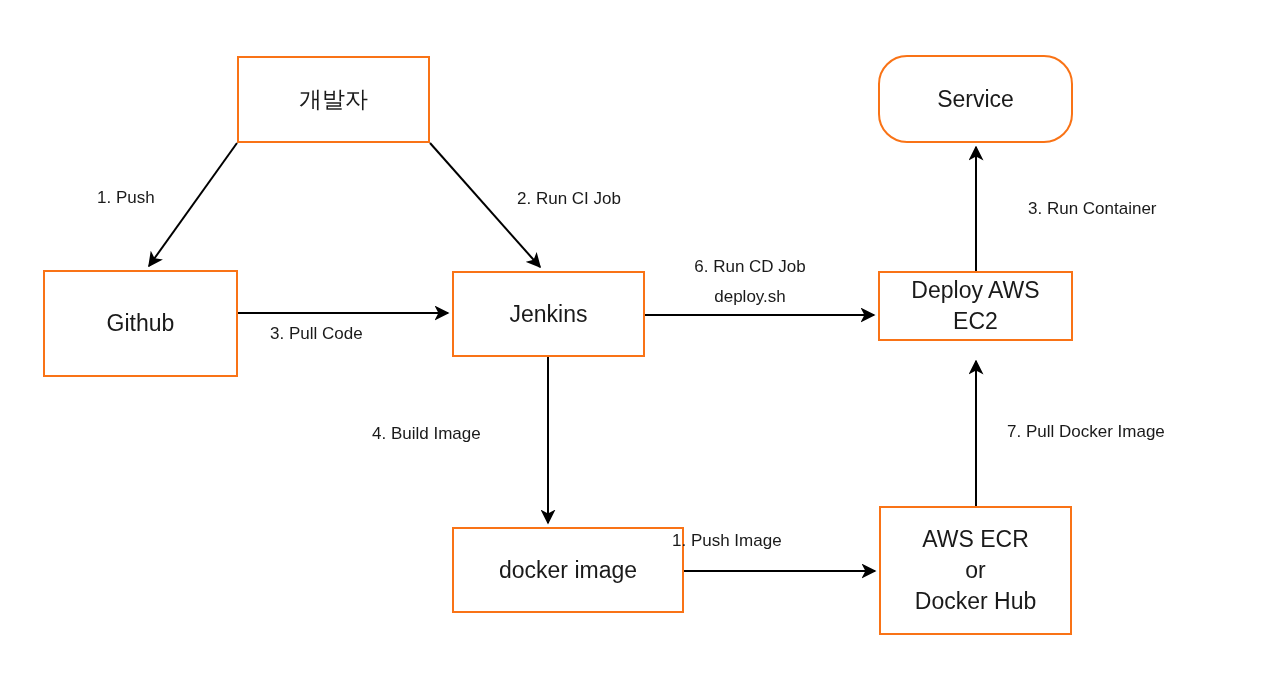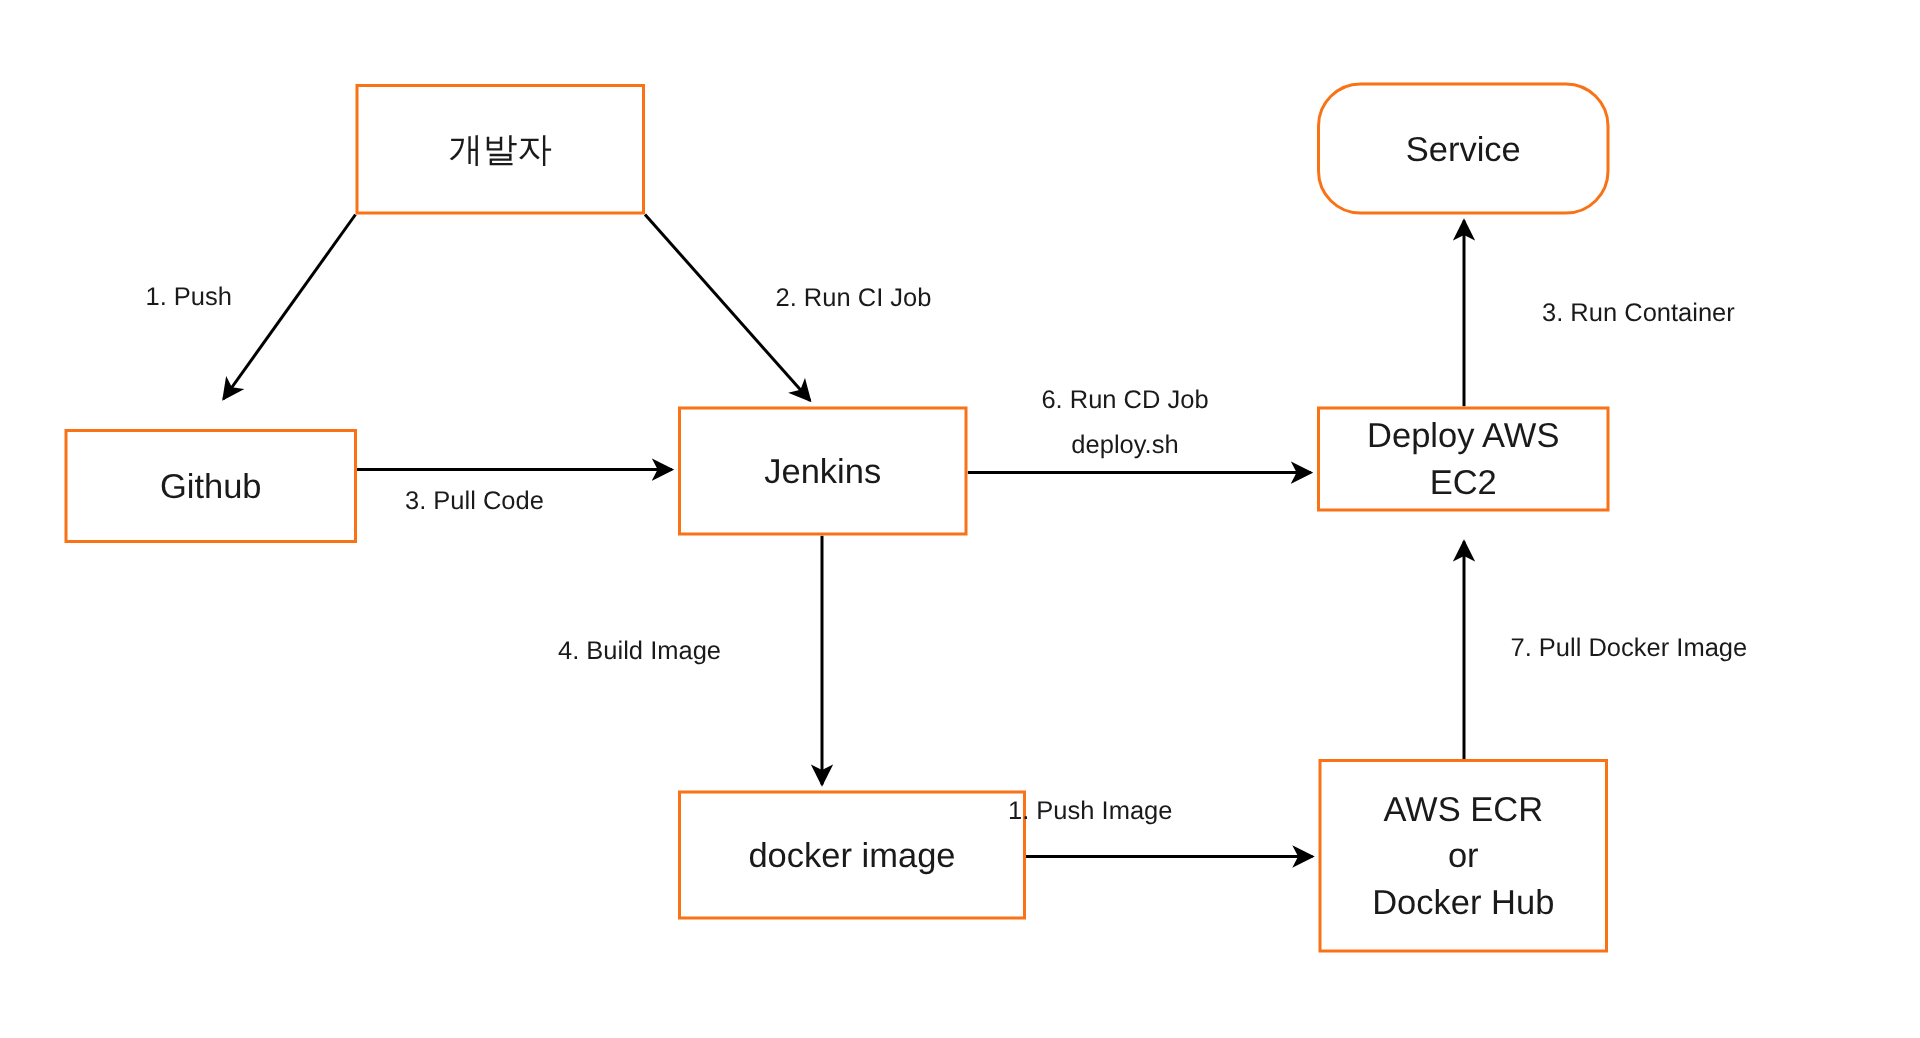--- a/index.html
+++ b/index.html
@@ -42,21 +42,21 @@
     line-height: 30px;
     white-space: pre-line;
   }
   .edge-label.center {
     text-align: center;
     transform: translateX(-50%);
   }
 
   
   #node-developer   { left: 237px; top: 56px;  width: 193px; height: 87px; }
-  #node-github      { left: 43px;  top: 286px; width: 195px; height: 76px; }
+  #node-github      { left: 43px;  top: 270px; width: 195px; height: 107px; }
   #node-jenkins     { left: 452px; top: 271px; width: 193px; height: 86px; }
   #node-deploy-ec2  { left: 878px; top: 271px; width: 195px; height: 70px; }
   #node-service     { left: 878px; top: 55px;  width: 195px; height: 88px; border-radius: 29px; }
   #node-docker-image{ left: 452px; top: 527px; width: 232px; height: 86px; }
   #node-registry    { left: 879px; top: 506px; width: 193px; height: 129px; }
 
   
   #label-push            { left: 97px;   top: 183px; }
   #label-run-ci-job      { left: 517px;  top: 184px; }
   #label-pull-code       { left: 270px;  top: 271px; margin-top: 48px; }

